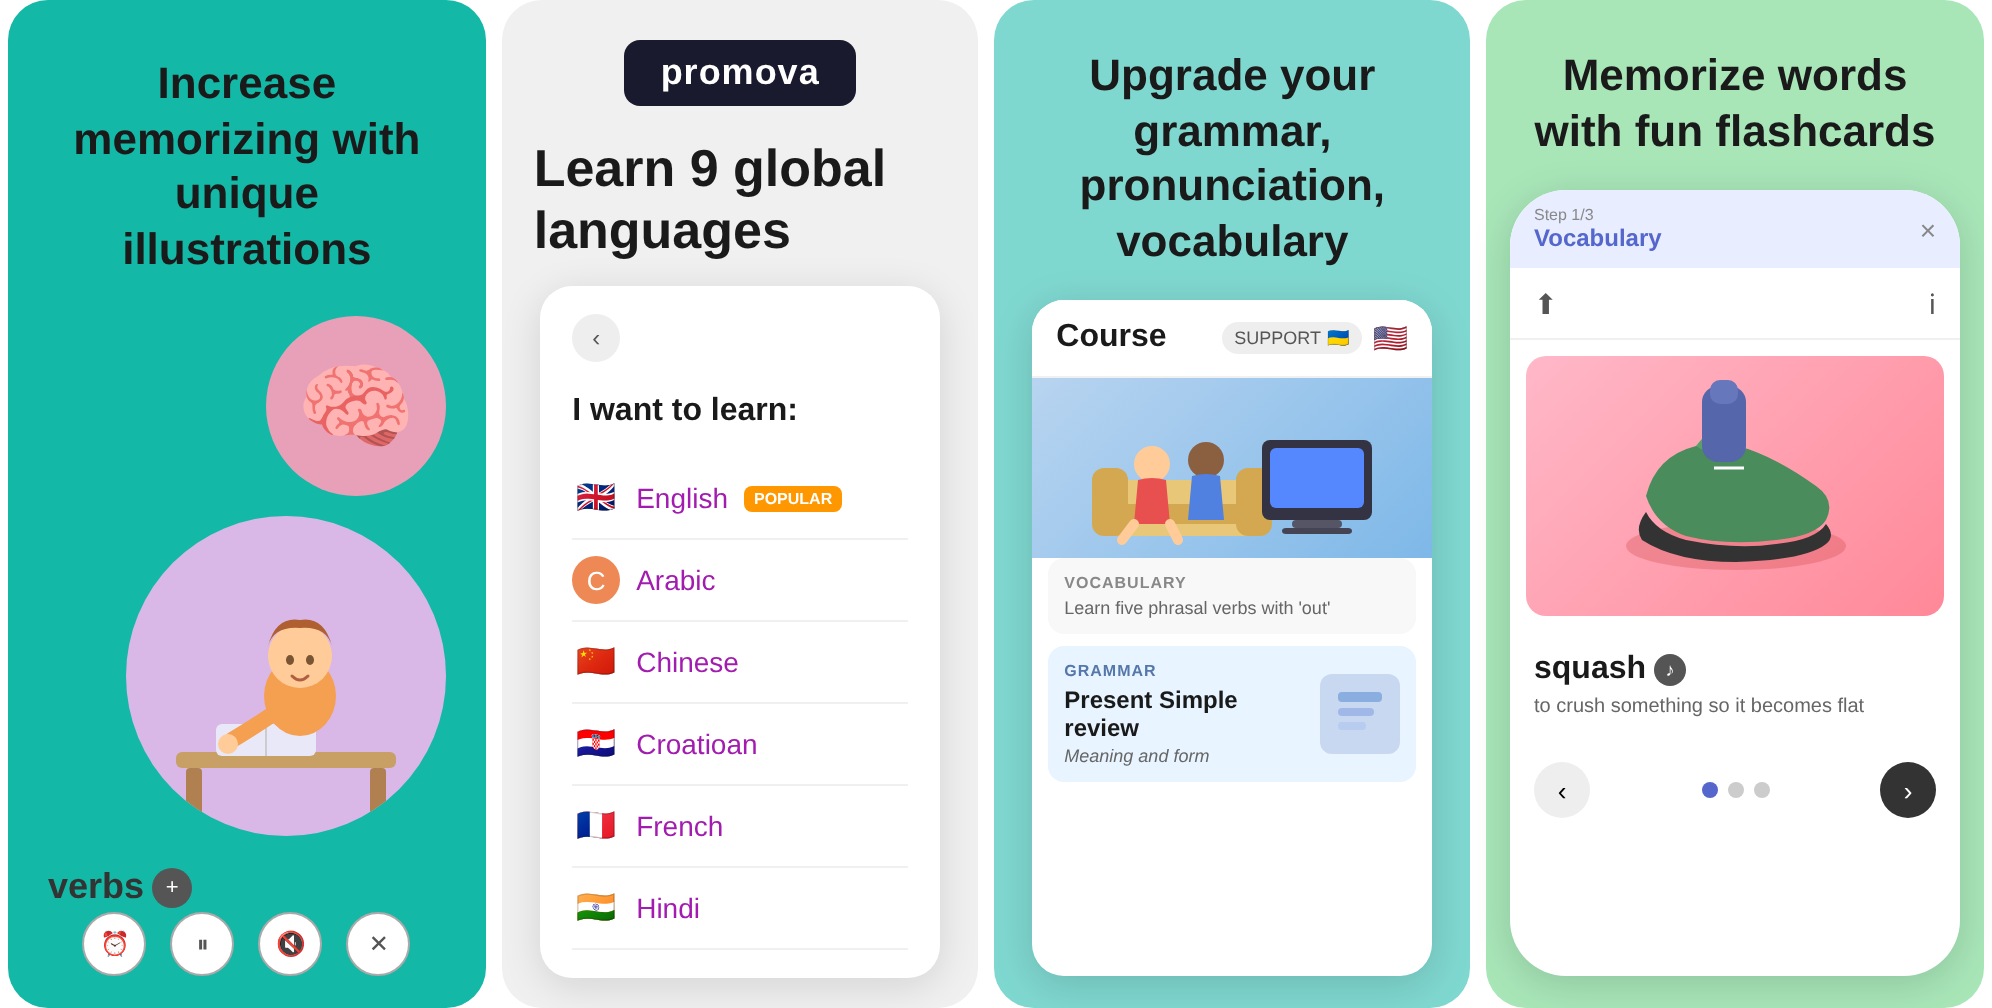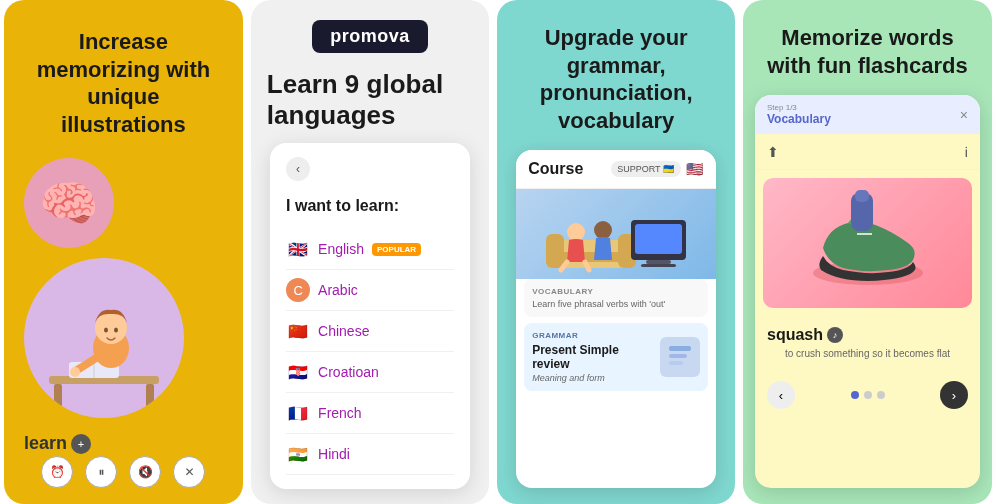--- a/index.html
+++ b/index.html
@@ -10,27 +10,27 @@
       font-family: -apple-system, BlinkMacSystemFont, 'Segoe UI', sans-serif;
       display: flex;
       flex-direction: row;
       background: #fff;
     }
 
     
     .panel1 {
       width: 249px;
       height: 504px;
-      background: #eab308;
+      background: #14b8a6;
       border-radius: 20px;
       margin: 0 4px;
       padding: 28px 20px 20px;
       display: flex;
       flex-direction: column;
-      align-items: flex-start;
+      align-items: flex-end;
       position: relative;
     }
     .panel1-title {
       font-size: 22px;
       font-weight: 800;
       color: #1a1a1a;
       text-align: center;
       line-height: 1.25;
       margin-bottom: 12px;
     }
@@ -331,22 +331,22 @@
     .panel4-title {
       font-size: 22px;
       font-weight: 800;
       color: #1a1a1a;
       text-align: center;
       line-height: 1.25;
       margin-bottom: 16px;
     }
     .phone-mockup4 {
       width: 225px;
-      background: #fef9c3;
-      border-radius: 16px;
+      background: #ffffff;
+      border-radius: 28px;
       box-shadow: 0 4px 20px rgba(0,0,0,0.15);
       overflow: hidden;
       flex: 1;
     }
     .phone4-header {
       background: #E8EEFF;
       padding: 8px 12px;
       display: flex;
       justify-content: space-between;
       align-items: center;
@@ -377,21 +377,20 @@
       border-radius: 10px;
       height: 130px;
       background: linear-gradient(135deg, #FFB8C8, #FF8898);
       display: flex;
       align-items: center;
       justify-content: center;
       overflow: hidden;
     }
     .word-section {
       padding: 10px 12px;
-      text-align: center;
     }
     .word-title {
       font-size: 16px;
       font-weight: 700;
       color: #1a1a1a;
       display: flex;
       align-items: center;
       gap: 4px;
       margin-bottom: 4px;
     }
@@ -469,21 +468,21 @@
         <circle cx="36" cy="84" r="5" fill="#FFCC99"></circle>
 
         <ellipse cx="67" cy="42" rx="2" ry="2.5" fill="#7a5533"></ellipse>
         <ellipse cx="77" cy="42" rx="2" ry="2.5" fill="#7a5533"></ellipse>
         <path d="M68 50 Q72 54 76 50" stroke="#b06040" stroke-width="1.5" fill="none" stroke-linecap="round"></path>
       </svg>
     </div>
   </div>
 
   <div style="position:absolute; bottom:50px; left:20px; display:flex; align-items:center; gap:4px;">
-    <span class="study-text">learn</span>
+    <span class="study-text">verbs</span>
     <div class="study-icon">+</div>
   </div>
 
   <div class="bottom-controls">
     <div class="ctrl-btn">⏰</div>
     <div class="ctrl-btn">⏸</div>
     <div class="ctrl-btn">🔇</div>
     <div class="ctrl-btn">✕</div>
   </div>
 </div>

